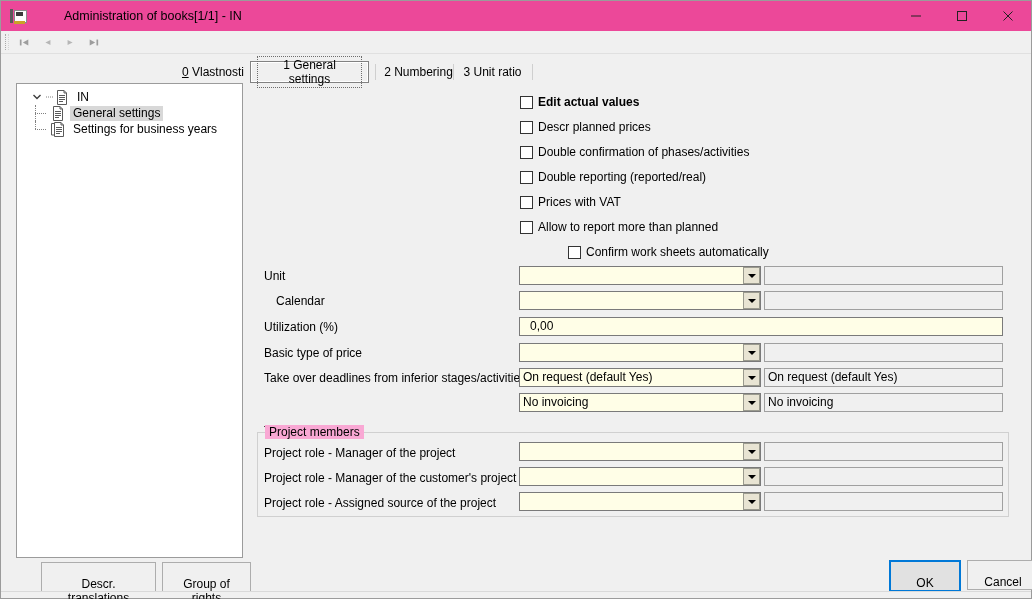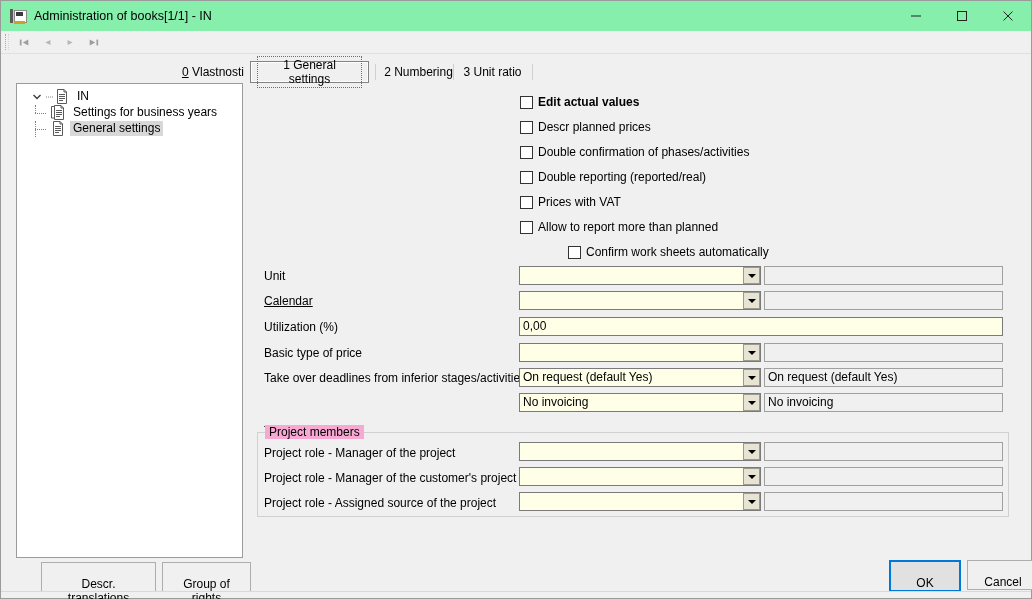--- a/index.html
+++ b/index.html
@@ -24,24 +24,25 @@
     border: 1px solid #9b9b9b;
     box-sizing: border-box;
   }
 
   
   #titlebar {
     position: absolute;
     left: 0; top: 0;
     width: 100%;
     height: 30px;
-    background: #86efac;
-    display: flex;
-    align-items: center;
-    box-sizing: border-box;
+    background: #ec4899;
+    display: flex;
+    align-items: center;
+    box-sizing: border-box;
+    gap: 30px;
   }
   #app-icon {
     width: 16px; height: 16px;
     margin-left: 9px;
     margin-right: 8px;
     position: relative;
     flex: 0 0 auto;
   }
   #app-icon .bar {
     position: absolute;
@@ -153,21 +154,21 @@
     width: 227px;
     height: 475px;
     background: #ffffff;
     border: 1px solid #9b9b9b;
     box-sizing: border-box;
     overflow: hidden;
   }
   .tree-row {
     height: 16px;
     display: flex;
-    align-items: flex-start;
+    align-items: center;
     white-space: nowrap;
     font-size: 12px;
     padding-left: 0px;
   }
   #tree-root { margin-top: 5px; }
   .tree-expander {
     width: 16px; height: 16px;
     display: flex;
     align-items: center;
     justify-content: center;
@@ -341,21 +342,21 @@
     border-top: 4px solid #000;
   }
   .textfield {
     position: absolute;
     height: 19px;
     background: #fffee7;
     border: 1px solid #7a7a7a;
     box-sizing: border-box;
     font-size: 12px;
     line-height: 17px;
-    padding-left: 3px;
+    padding-left: 10px;
     white-space: nowrap;
     overflow: hidden;
   }
   .readonly {
     position: absolute;
     height: 19px;
     background: #f0f0f0;
     border: 1px solid #a0a0a0;
     box-sizing: border-box;
     font-size: 12px;
@@ -491,50 +492,50 @@
           <line x1="4" y1="5.5" x2="10" y2="5.5" stroke="#5a5a5a" stroke-width="1"></line>
           <line x1="4" y1="7.5" x2="10" y2="7.5" stroke="#5a5a5a" stroke-width="1"></line>
           <line x1="4" y1="9.5" x2="10" y2="9.5" stroke="#5a5a5a" stroke-width="1"></line>
           <line x1="4" y1="11.5" x2="8" y2="11.5" stroke="#5a5a5a" stroke-width="1"></line>
         </svg>
       </div>
       <div class="tree-label">IN</div>
     </div>
 
     <div class="tree-row">
+      <div class="tree-elbow cont"></div>
+      <div class="doc-icon">
+        <svg width="14" height="15" viewBox="0 0 14 15">
+          <path d="M2.5,0.5 L9,0.5 L11.5,3 L11.5,14.5 L2.5,14.5 Z" fill="#ffffff" stroke="#5a5a5a" stroke-width="1"></path>
+          <path d="M9,0.5 L9,3 L11.5,3" fill="none" stroke="#5a5a5a" stroke-width="1"></path>
+          <line x1="4" y1="5.5" x2="10" y2="5.5" stroke="#5a5a5a" stroke-width="1"></line>
+          <line x1="4" y1="7.5" x2="10" y2="7.5" stroke="#5a5a5a" stroke-width="1"></line>
+          <line x1="4" y1="9.5" x2="10" y2="9.5" stroke="#5a5a5a" stroke-width="1"></line>
+          <line x1="4" y1="11.5" x2="8" y2="11.5" stroke="#5a5a5a" stroke-width="1"></line>
+        </svg>
+      </div>
+      <div class="tree-label selected">General settings</div>
+    </div>
+
+    <div class="tree-row">
       <div class="tree-elbow"></div>
       <div class="doc-icon">
         <svg width="14" height="15" viewBox="0 0 14 15">
           <path d="M0.5,1.5 L6,1.5 L8,3.5 L8,13 L0.5,13 Z" fill="#ffffff" stroke="#5a5a5a" stroke-width="1"></path>
           <path d="M3.5,0.5 L10,0.5 L12.5,3 L12.5,14.5 L3.5,14.5 Z" fill="#ffffff" stroke="#5a5a5a" stroke-width="1"></path>
           <path d="M10,0.5 L10,3 L12.5,3" fill="none" stroke="#5a5a5a" stroke-width="1"></path>
           <line x1="5" y1="5.5" x2="11" y2="5.5" stroke="#5a5a5a" stroke-width="1"></line>
           <line x1="5" y1="7.5" x2="11" y2="7.5" stroke="#5a5a5a" stroke-width="1"></line>
           <line x1="5" y1="9.5" x2="11" y2="9.5" stroke="#5a5a5a" stroke-width="1"></line>
           <line x1="5" y1="11.5" x2="9" y2="11.5" stroke="#5a5a5a" stroke-width="1"></line>
         </svg>
       </div>
       <div class="tree-label">Settings for business years</div>
     </div>
 
-    <div class="tree-row">
-      <div class="tree-elbow cont"></div>
-      <div class="doc-icon">
-        <svg width="14" height="15" viewBox="0 0 14 15">
-          <path d="M2.5,0.5 L9,0.5 L11.5,3 L11.5,14.5 L2.5,14.5 Z" fill="#ffffff" stroke="#5a5a5a" stroke-width="1"></path>
-          <path d="M9,0.5 L9,3 L11.5,3" fill="none" stroke="#5a5a5a" stroke-width="1"></path>
-          <line x1="4" y1="5.5" x2="10" y2="5.5" stroke="#5a5a5a" stroke-width="1"></line>
-          <line x1="4" y1="7.5" x2="10" y2="7.5" stroke="#5a5a5a" stroke-width="1"></line>
-          <line x1="4" y1="9.5" x2="10" y2="9.5" stroke="#5a5a5a" stroke-width="1"></line>
-          <line x1="4" y1="11.5" x2="8" y2="11.5" stroke="#5a5a5a" stroke-width="1"></line>
-        </svg>
-      </div>
-      <div class="tree-label selected">General settings</div>
-    </div>
-
   </div>
 
   <button class="btn" id="btn-descr">Descr. translations</button>
   <button class="btn" id="btn-rights">Group of rights</button>
 
   <div id="tabstrip">
     <button class="tab active" style="left:0px; width:119px;">
       <span class="tab-inner">1 General settings</span>
     </button>
     <div class="tab-sep" style="left:125px;"></div>
@@ -579,21 +580,21 @@
 
   <div class="fld-label" style="left:263px; top:267px;">Unit</div>
   <div class="combo" style="left:518px; top:265px; width:242px;">
     <span class="combo-text"></span>
     <span class="combo-arrow">
         <span class="caret"></span>
       </span>
   </div>
   <div class="readonly" style="left:763px; top:265px; width:239px;"></div>
 
-  <div class="fld-label" style="left:263px; top:292px;text-decoration:underline;">Calendar</div>
+  <div class="fld-label" style="left:275px; top:292px;">Calendar</div>
   <div class="combo" style="left:518px; top:290px; width:242px;">
     <span class="combo-text"></span>
     <span class="combo-arrow">
         <span class="caret"></span>
       </span>
   </div>
   <div class="readonly" style="left:763px; top:290px; width:239px;"></div>
 
   <div class="fld-label" style="left:263px; top:318px;">Utilization (%)</div>
   <div class="textfield" style="left:518px; top:316px; width:484px;">0,00</div>

